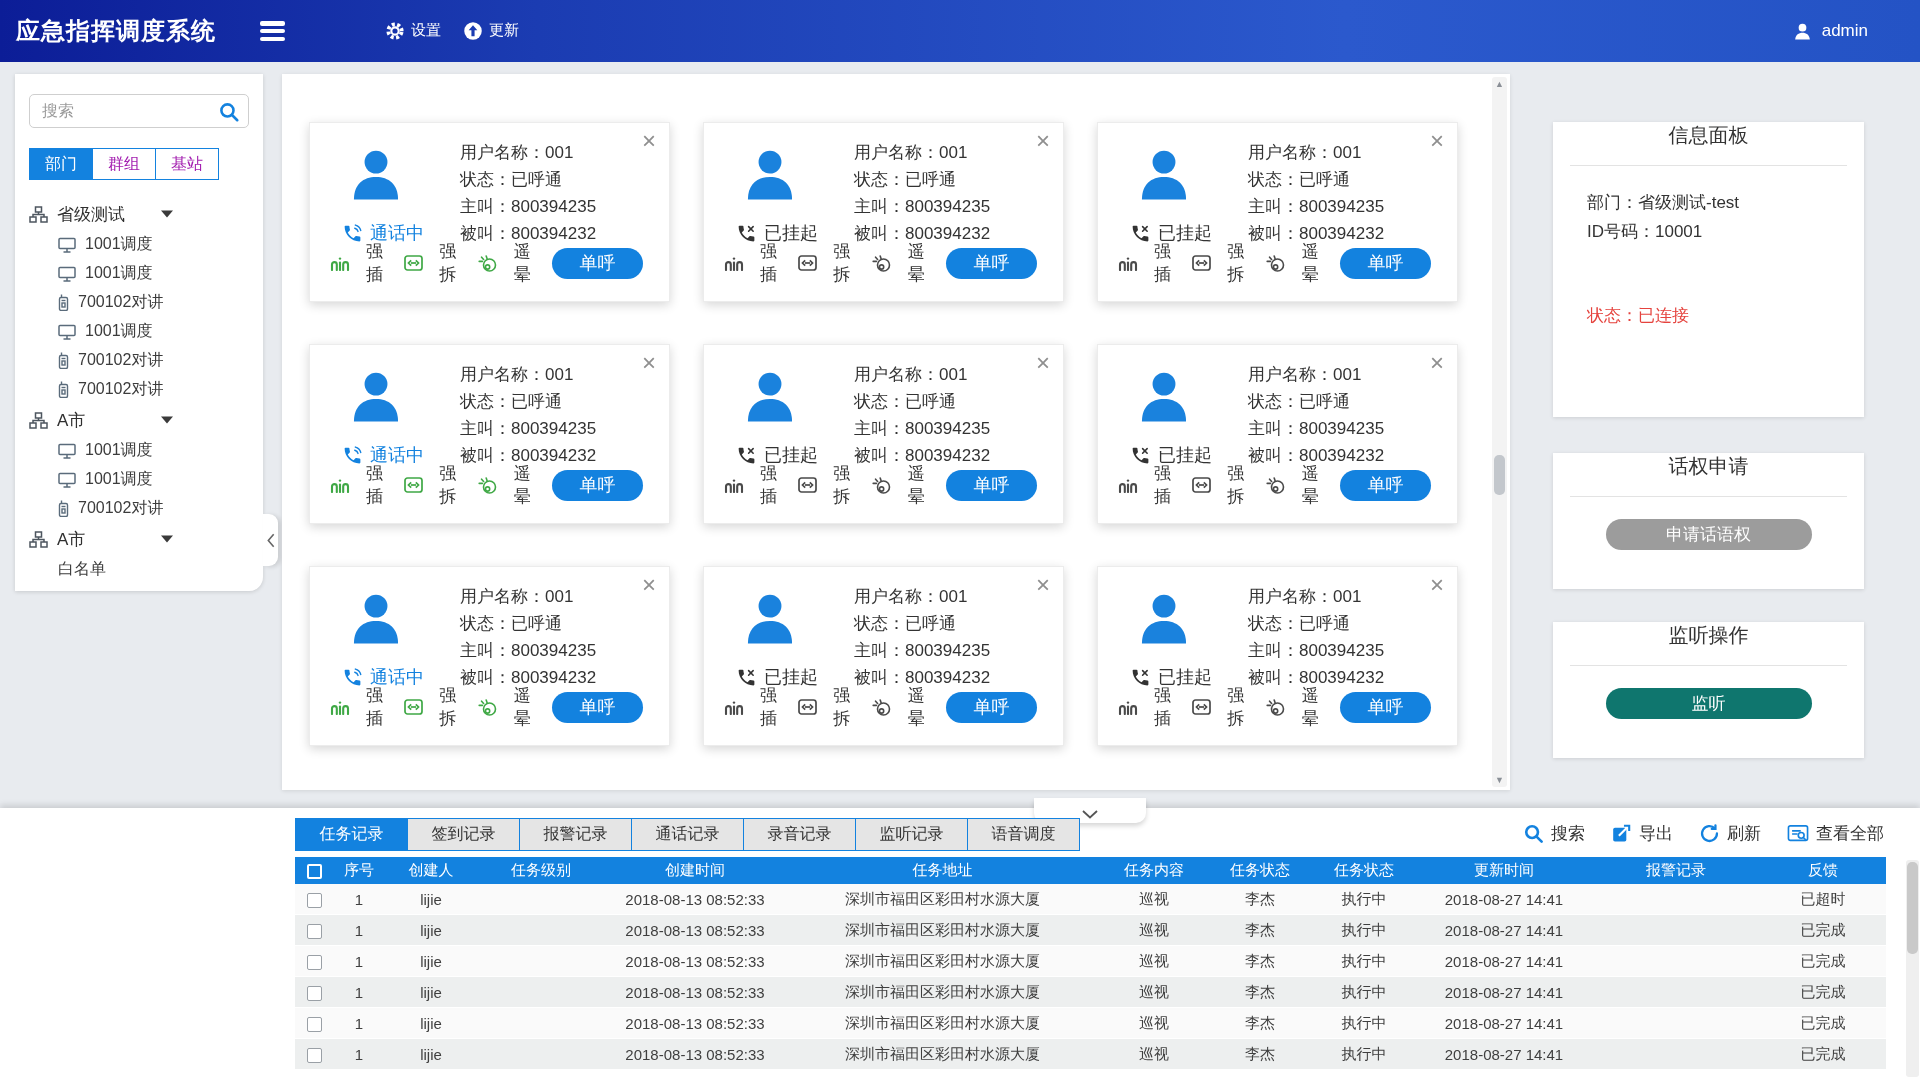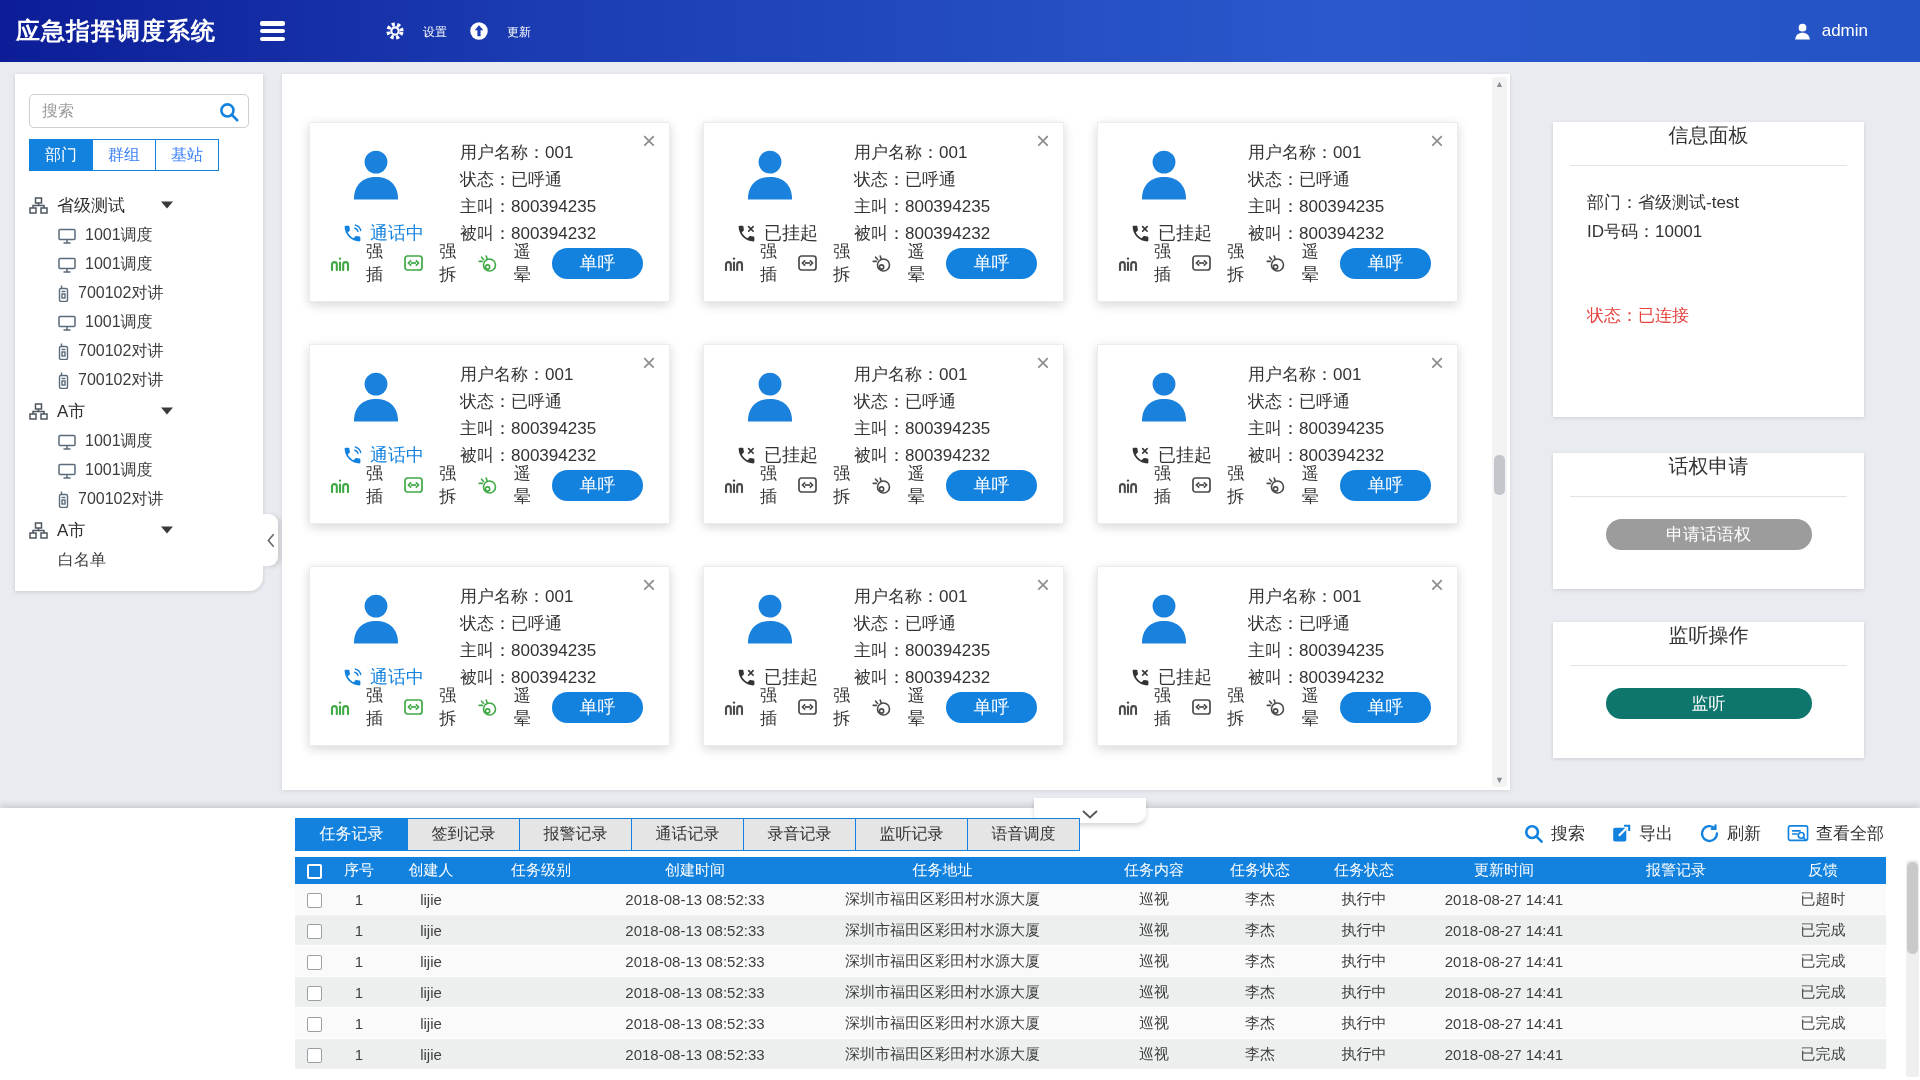--- a/index.html
+++ b/index.html
@@ -10,34 +10,34 @@
   
   .navbar{position:absolute;top:0;left:0;width:1920px;height:62px;display:flex;align-items:center;
           background:linear-gradient(90deg,#0c1d97 0%,#1b3cb2 28%,#2b59cd 70%,#2453c5 100%);color:#fff;z-index:30}
   .app-title{font-size:24px;font-weight:bold;margin-left:16px;letter-spacing:1px;white-space:nowrap}
   .nav-tabs{display:flex;height:100%;margin-left:176px}
   .nav-tab{width:172px;height:100%;display:flex;align-items:center;justify-content:center;font-size:18px;cursor:pointer}
   .nav-tab.active{background:#1b87e8;box-shadow:inset 0 0 0 1px rgba(255,255,255,.28)}
   .nav-burger{width:25px;height:20px;display:flex;flex-direction:column;justify-content:space-between;margin-left:44px;cursor:pointer}
   .nav-burger i{display:block;width:100%;height:4.5px;background:#fff;border-radius:2px}
   .nav-acts{display:flex;align-items:center;gap:22px;margin-left:100px}
-  .nav-act{display:flex;align-items:flex-end;gap:18px;font-size:12px;cursor:pointer}
+  .nav-act{display:flex;align-items:flex-start;gap:6px;font-size:15px;cursor:pointer}
   .nav-user{display:flex;align-items:center;gap:9px;margin-left:auto;margin-right:52px;font-size:17px;cursor:pointer}
 
   
   .sidebar{position:absolute;left:15px;top:74px;width:248px;height:517px;background:#fff;
            border-radius:0 0 14px 0;box-shadow:0 1px 4px rgba(0,0,0,.14);padding:20px 14px 0}
   .search-box{position:relative;width:100%;height:34px;border:1px solid #cfcfcf;border-radius:5px;background:#fff}
   .search-box input{width:100%;height:100%;border:none;outline:none;background:transparent;
                     padding:0 36px 0 12px;font-size:16px;color:#333;font-family:inherit}
   .search-box input::placeholder{color:#9a9a9a}
   .search-box .s-icon{position:absolute;right:8px;top:6px}
-  .side-tabs{display:flex;margin-top:11px}
+  .side-tabs{display:flex;margin-top:20px}
   .stab{flex:0 0 64px;height:32px;border:1px solid #1382df;margin-left:-1px;display:flex;align-items:center;
-        justify-content:center;font-size:16px;color:#3b82f6;background:#fff;cursor:pointer}
+        justify-content:center;font-size:16px;color:#a21caf;background:#fff;cursor:pointer}
   .stab:first-child{margin-left:0}
   .stab.active{background:#1382df;color:#fff}
   .tree{margin-top:18px}
   .tree-root{display:flex;align-items:center;height:32px;gap:9px;font-size:17px;color:#2f2f2f;position:relative;cursor:pointer}
   .tree-root .t-caret{position:absolute;left:132px;top:12px;line-height:0}
   .tree-child{display:flex;align-items:center;height:29px;gap:9px;padding-left:29px;font-size:16px;color:#3c3c3c;cursor:pointer}
   .t-icon{line-height:0;flex:0 0 auto}
   .sidebar-handle{position:absolute;right:-15px;top:440px;width:15px;height:52px;background:#fff;
                   border-radius:0 9px 9px 0;box-shadow:3px 1px 4px rgba(0,0,0,.12);
                   display:flex;align-items:center;justify-content:center;cursor:pointer}

